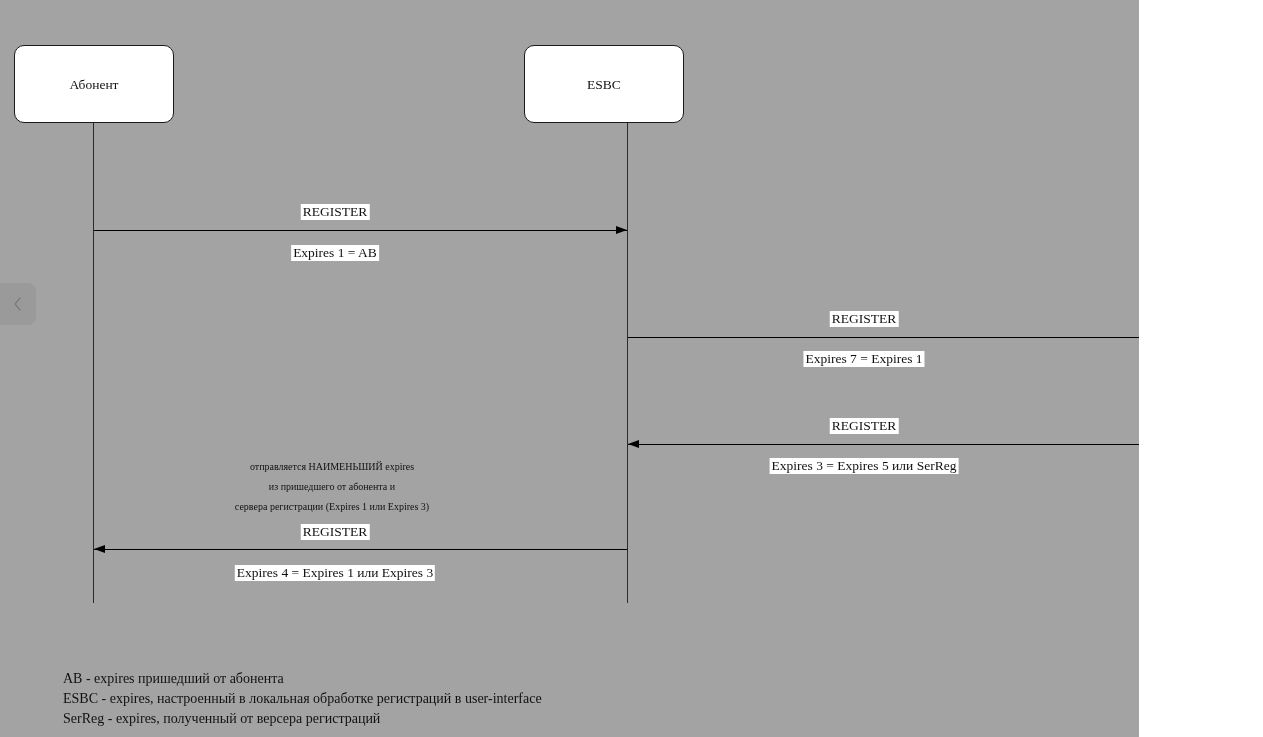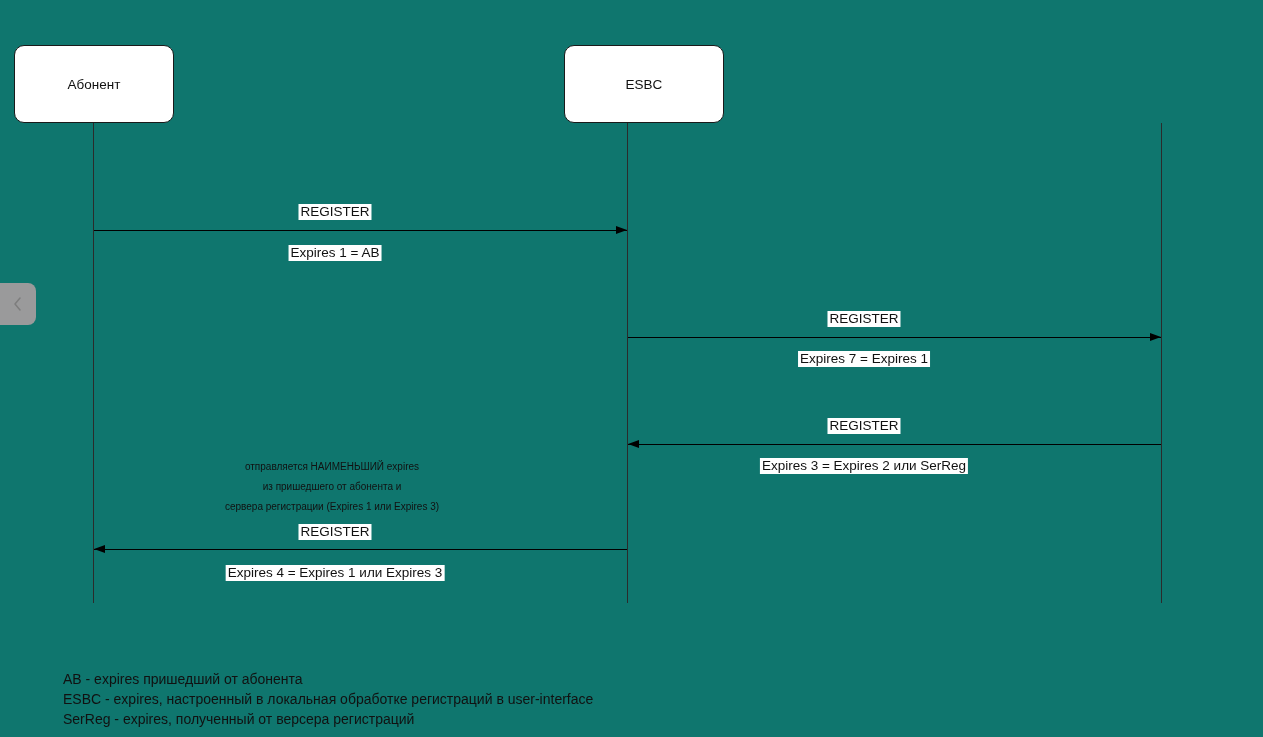--- a/index.html
+++ b/index.html
@@ -4,24 +4,25 @@
 <style>
   html, body {
     margin: 0;
     padding: 0;
     background: #ffffff;
     font-family: "Liberation Sans", sans-serif;
     color: #000000;
   }
   .canvas {
     position: relative;
-    width: 1263px;
+    width: 1139px;
     height: 737px;
-    background: #0f766e;
+    background: #a3a3a3;
     overflow: hidden;
+    font-family: Liberation Serif, serif;
   }
   
   .participant {
     position: absolute;
     width: 160px;
     height: 78px;
     border: 1px solid #1a1a1a;
     border-radius: 10px;
     background: #ffffff;
     display: flex;
@@ -116,21 +117,21 @@
   }
 </style>
 </head>
 <body>
 
 <div class="canvas">
 
   <div class="participant" style="left:14px; top:45px;">
     <div class="participant-label">Абонент</div>
   </div>
-  <div class="participant" style="left:564px; top:45px;">
+  <div class="participant" style="left:524px; top:45px;">
     <div class="participant-label">ESBC</div>
   </div>
 
   <div class="lifeline" style="left:93px;"></div>
   <div class="lifeline" style="left:627px;"></div>
   <div class="lifeline" style="left:1161px;"></div>
 
   <div class="msg-label" style="left:335px; top:204px;">REGISTER</div>
   <div class="msg-line" style="left:94px; top:230px; width:533px;">
     <span class="arrowhead right"></span>
@@ -140,21 +141,21 @@
   <div class="msg-label" style="left:864px; top:311px;">REGISTER</div>
   <div class="msg-line" style="left:628px; top:337px; width:533px;">
     <span class="arrowhead right"></span>
   </div>
   <div class="msg-sublabel" style="left:864px; top:351px;">Expires 7 = Expires 1</div>
 
   <div class="msg-label" style="left:864px; top:418px;">REGISTER</div>
   <div class="msg-line" style="left:628px; top:444px; width:533px;">
     <span class="arrowhead left"></span>
   </div>
-  <div class="msg-sublabel" style="left:864px; top:458px;">Expires 3 = Expires 2 или SerReg</div>
+  <div class="msg-sublabel" style="left:864px; top:458px;">Expires 3 = Expires 5 или SerReg</div>
 
   <div class="annotation" style="left:332px; top:457px;">отправляется НАИМЕНЬШИЙ expires
 из пришедшего от абонента и
 сервера регистрации (Expires 1 или Expires 3)</div>
 
   <div class="msg-label" style="left:335px; top:524px;">REGISTER</div>
   <div class="msg-line" style="left:94px; top:549px; width:533px;">
     <span class="arrowhead left"></span>
   </div>
   <div class="msg-sublabel" style="left:335px; top:565px;">Expires 4 = Expires 1 или Expires 3</div>

